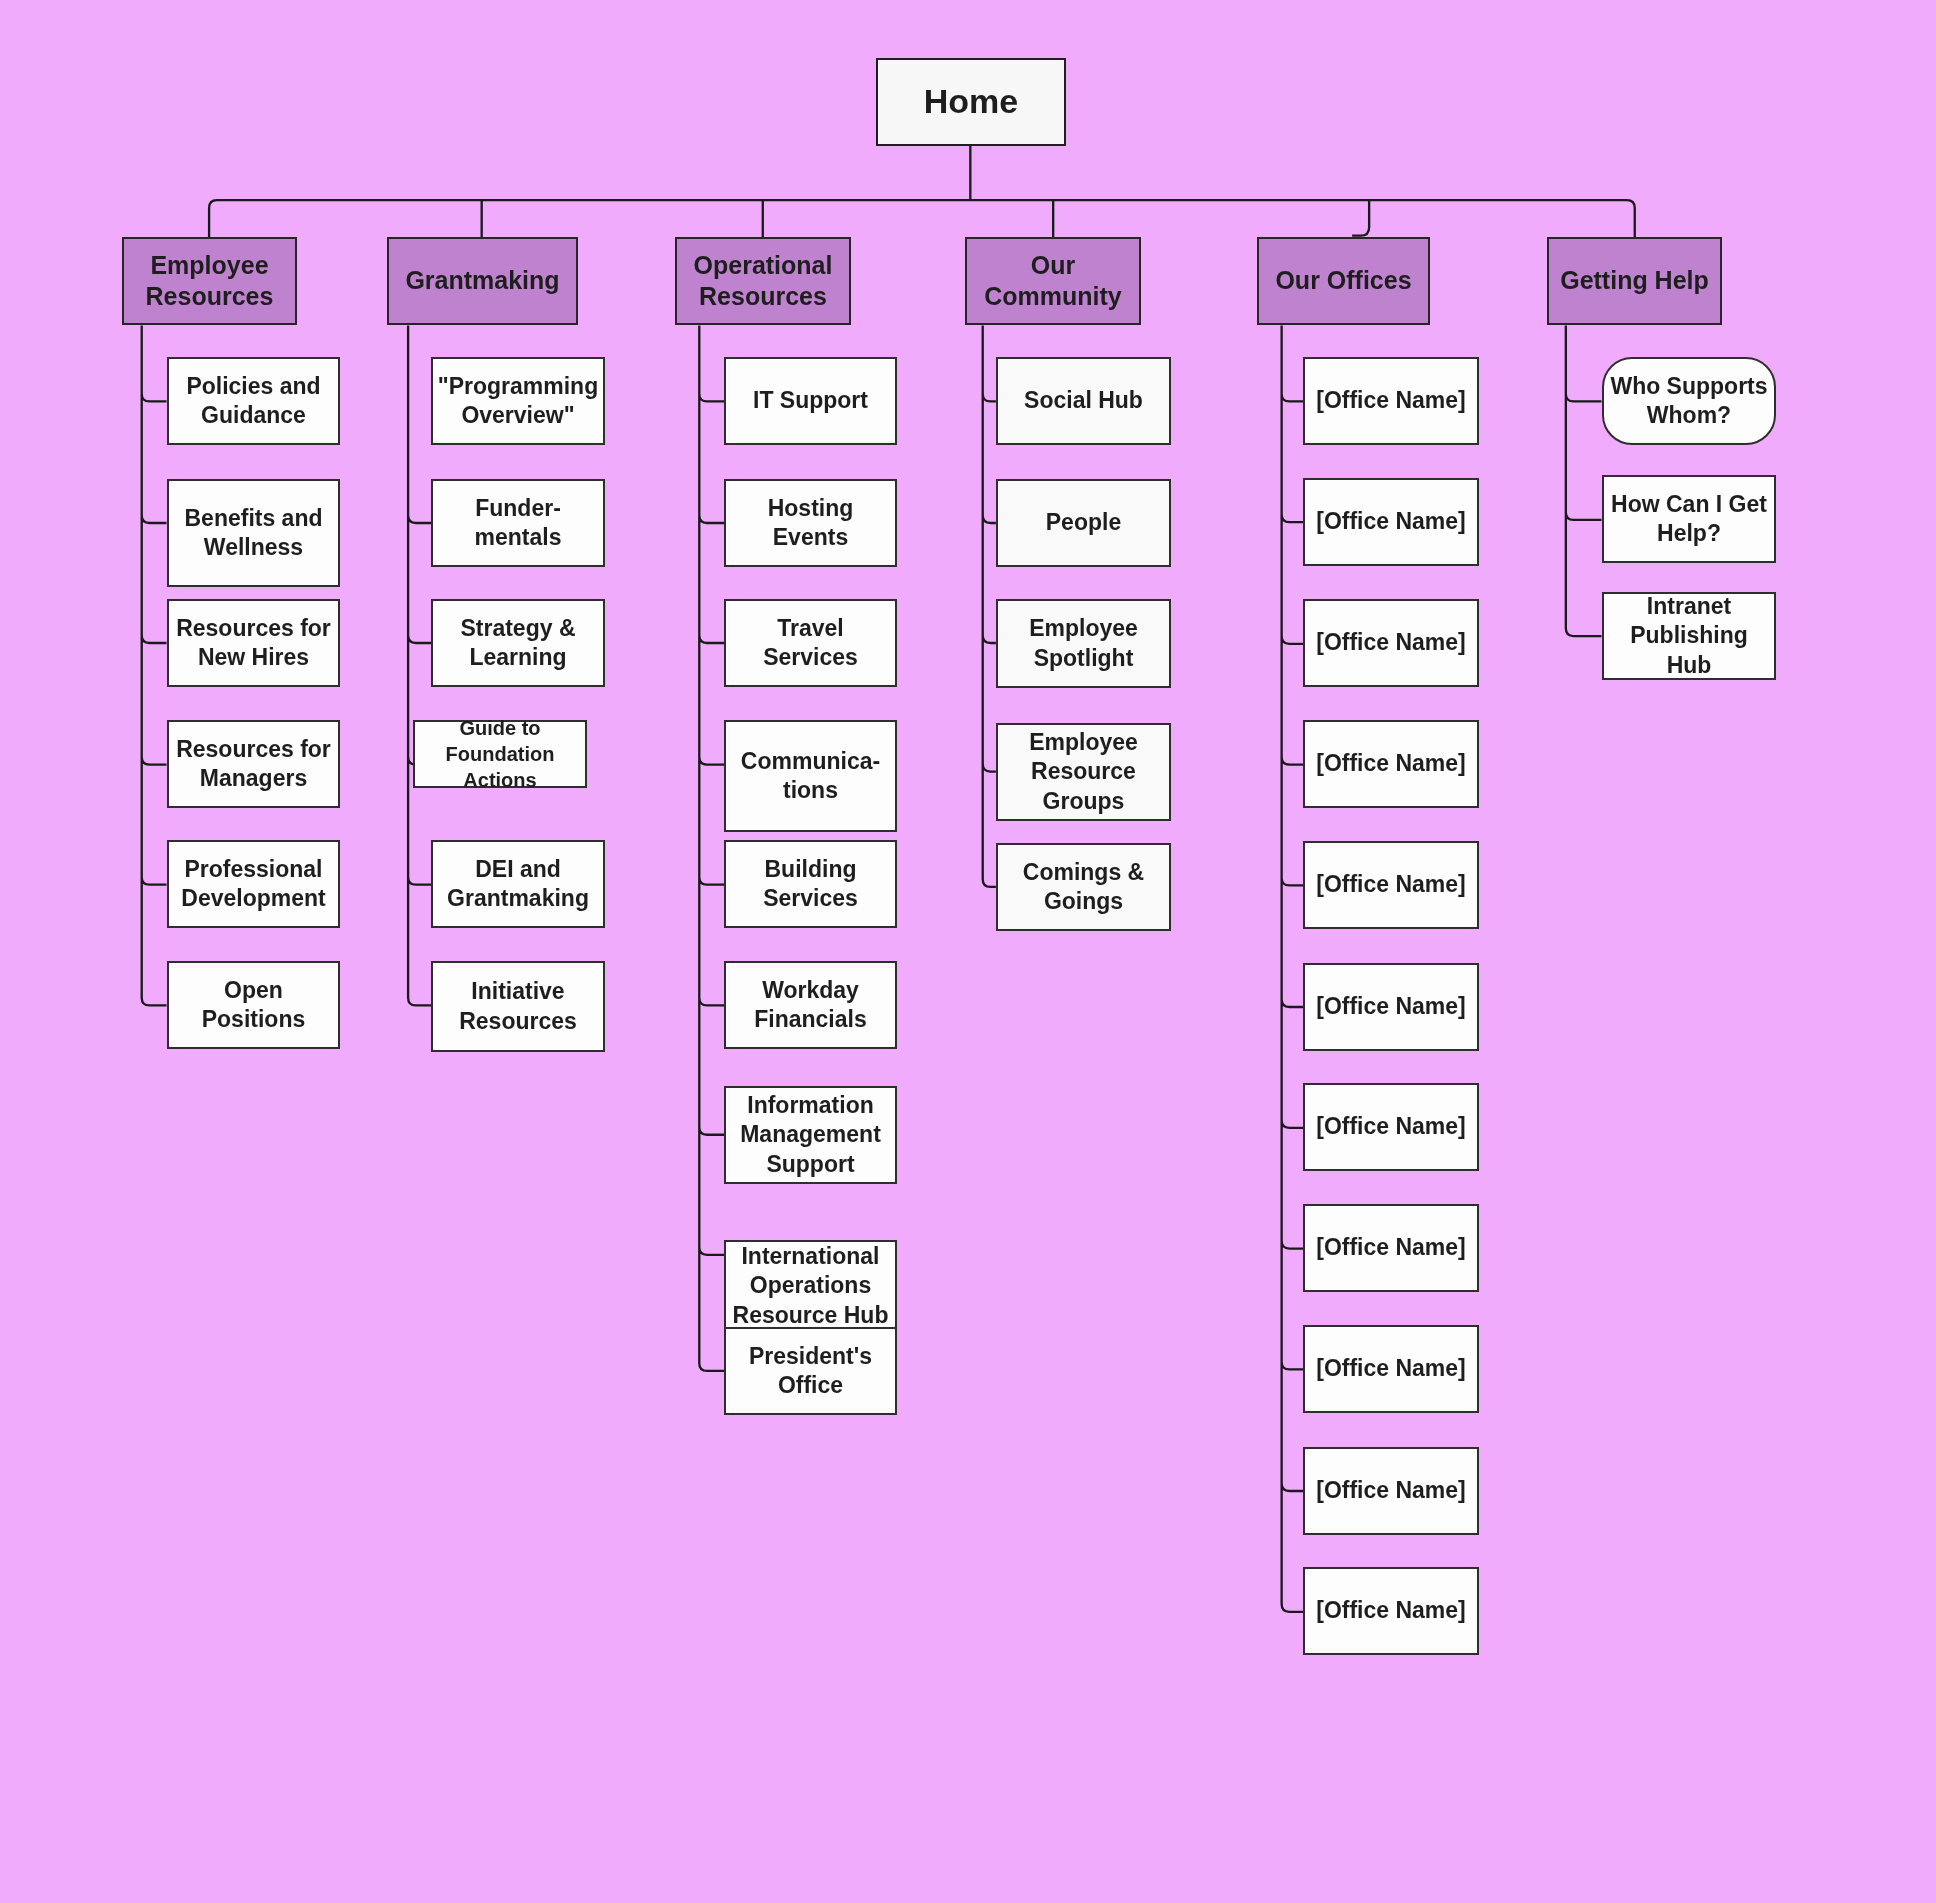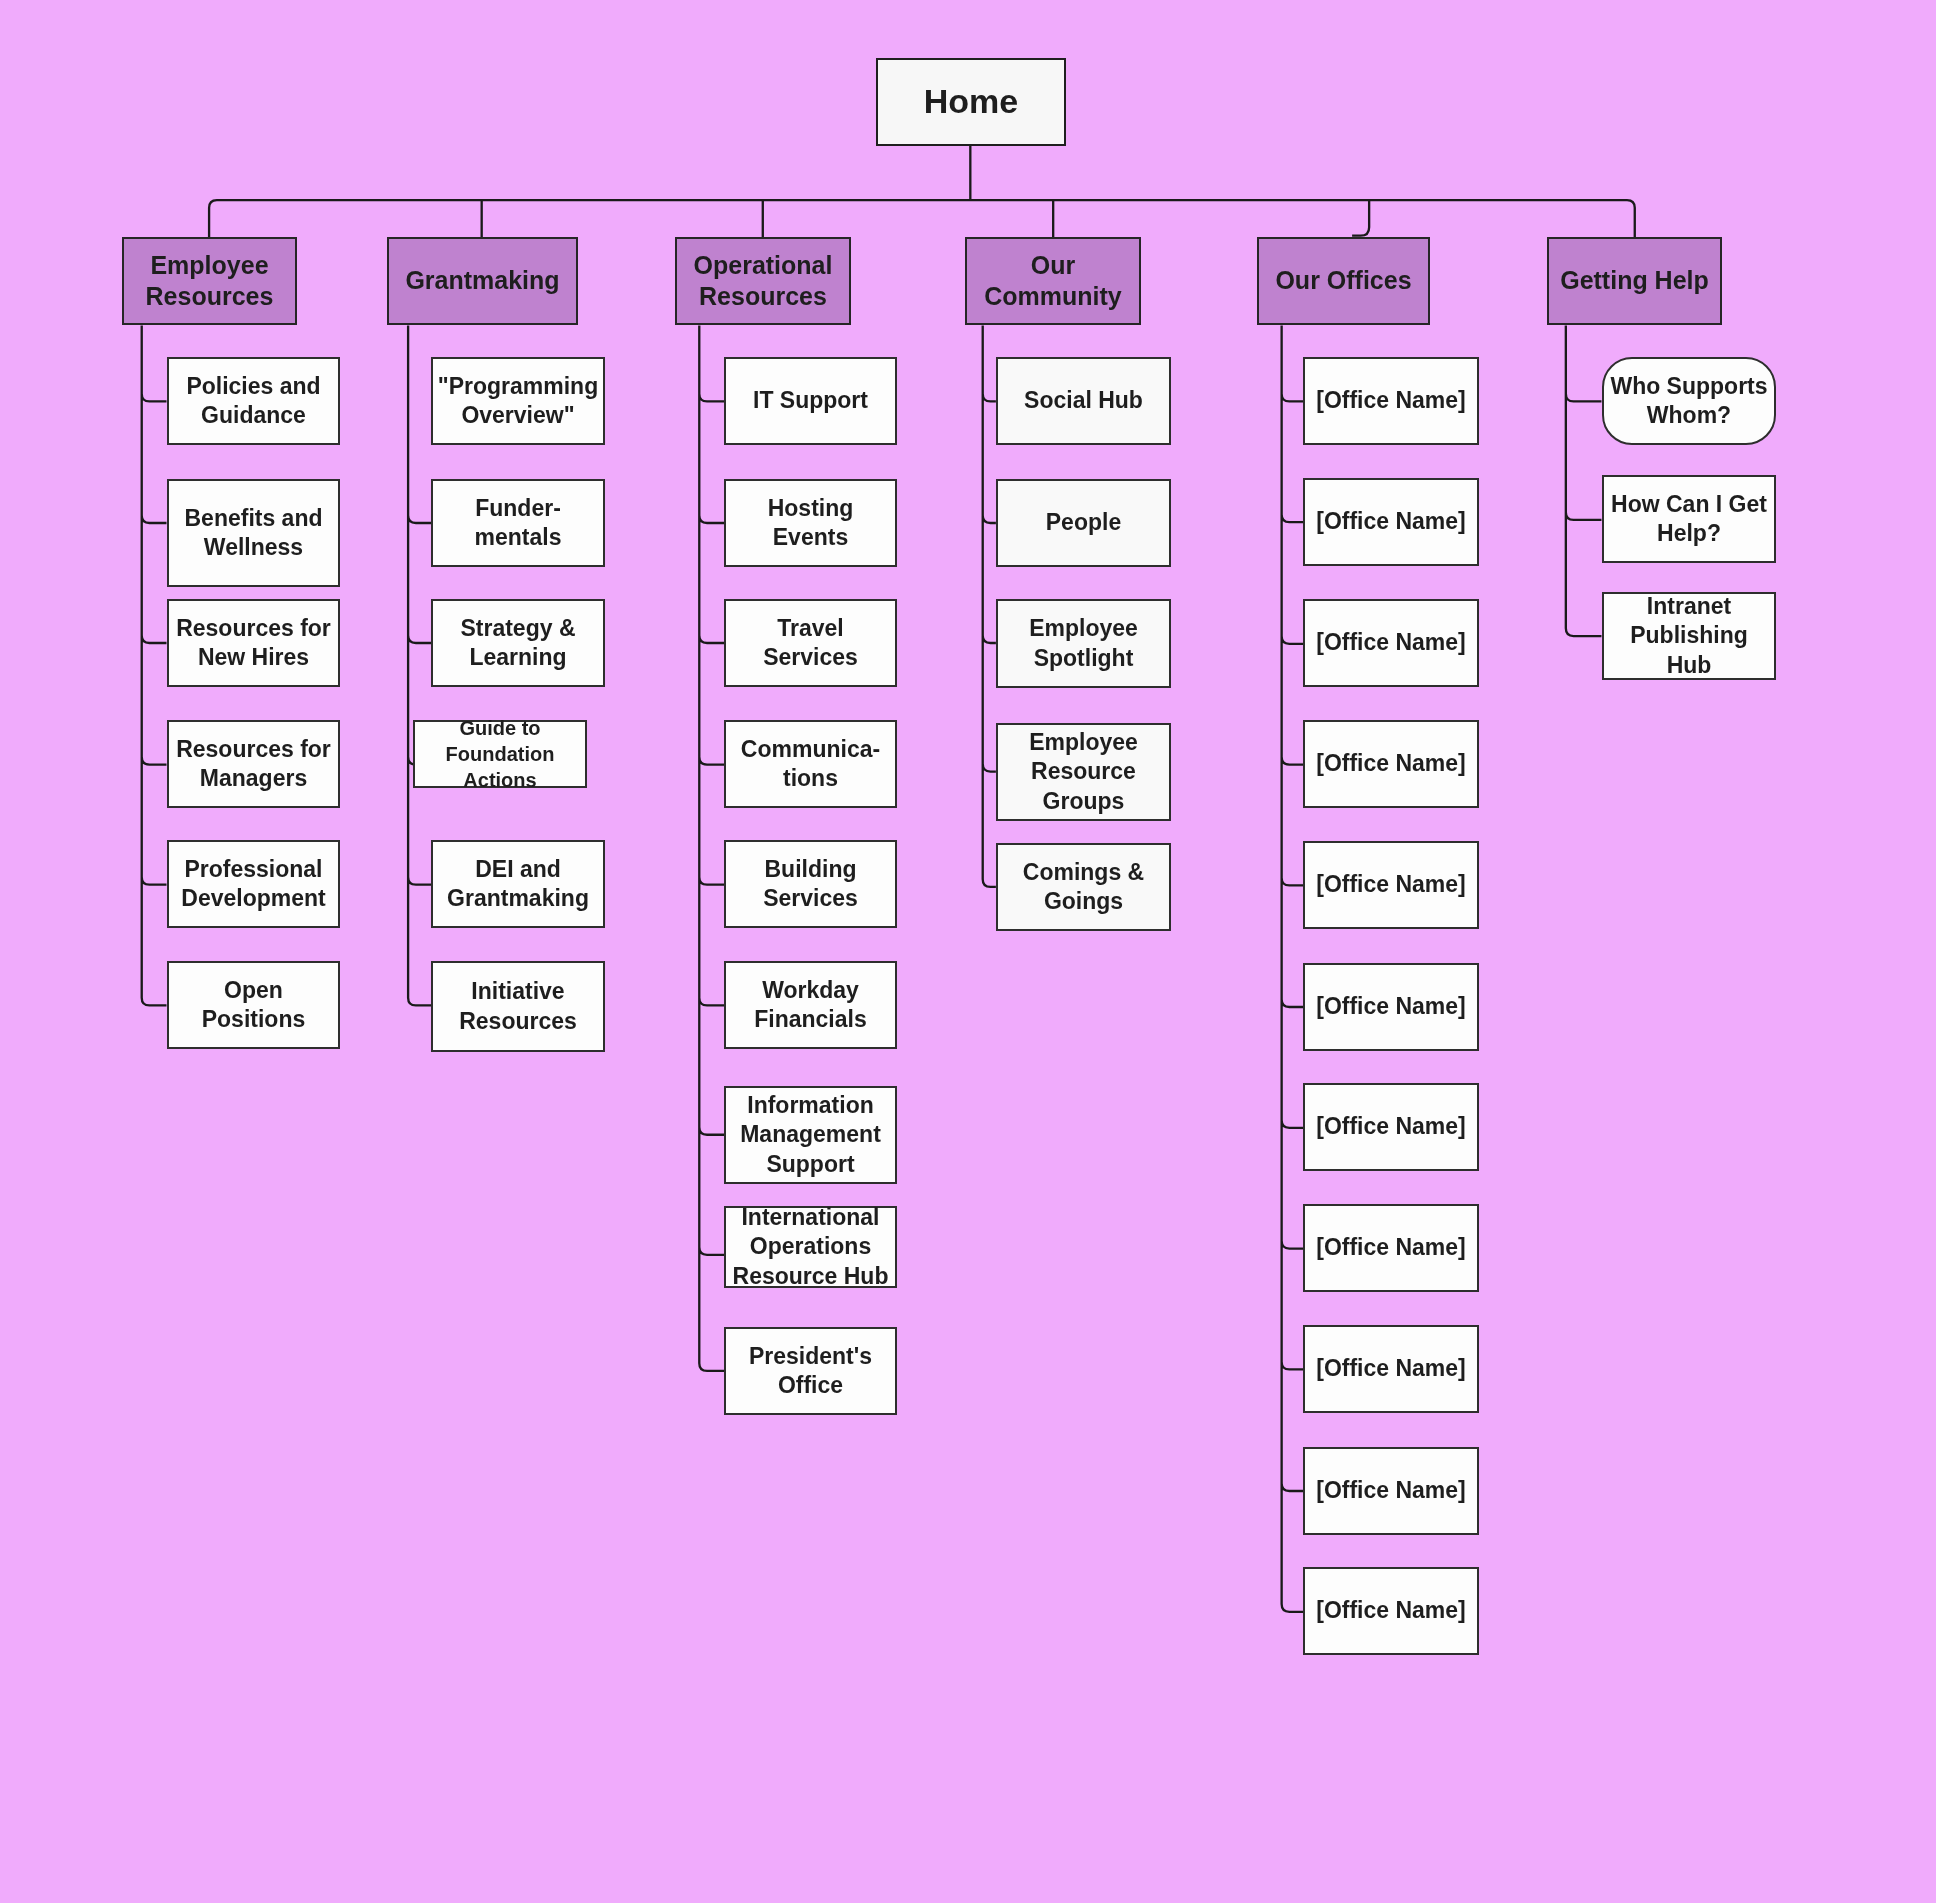--- a/index.html
+++ b/index.html
@@ -113,30 +113,30 @@
 Foundation
 Actions</div>
   <div class="node" style="left:431px;top:840px;width:174px;height:88px;">DEI and
 Grantmaking</div>
   <div class="node" style="left:431px;top:961px;width:174px;height:91px;">Initiative
 Resources</div>
 
   <div class="node" style="left:724px;top:357px;width:173px;height:88px;">IT Support</div>
   <div class="node" style="left:724px;top:479px;width:173px;height:88px;">Hosting Events</div>
   <div class="node" style="left:724px;top:599px;width:173px;height:88px;">Travel Services</div>
-  <div class="node" style="left:724px;top:720px;width:173px;height:88px;">Communica-
+  <div class="node" style="left:724px;top:720px;width:173px;height:112px;">Communica-
 tions</div>
   <div class="node" style="left:724px;top:840px;width:173px;height:88px;">Building
 Services</div>
   <div class="node" style="left:724px;top:961px;width:173px;height:88px;">Workday
 Financials</div>
   <div class="node" style="left:724px;top:1086px;width:173px;height:98px;">Information
 Management
 Support</div>
-  <div class="node" style="left:724px;top:1206px;width:173px;height:82px;">International
+  <div class="node" style="left:724px;top:1240px;width:173px;height:92px;">International
 Operations
 Resource Hub</div>
   <div class="node" style="left:724px;top:1327px;width:173px;height:88px;">President's
 Office</div>
 
   <div class="node oc" style="left:996px;top:357px;width:175px;height:88px;">Social Hub</div>
   <div class="node oc" style="left:996px;top:479px;width:175px;height:88px;">People</div>
   <div class="node oc" style="left:996px;top:599px;width:175px;height:89px;">Employee
 Spotlight</div>
   <div class="node oc" style="left:996px;top:723px;width:175px;height:98px;">Employee

